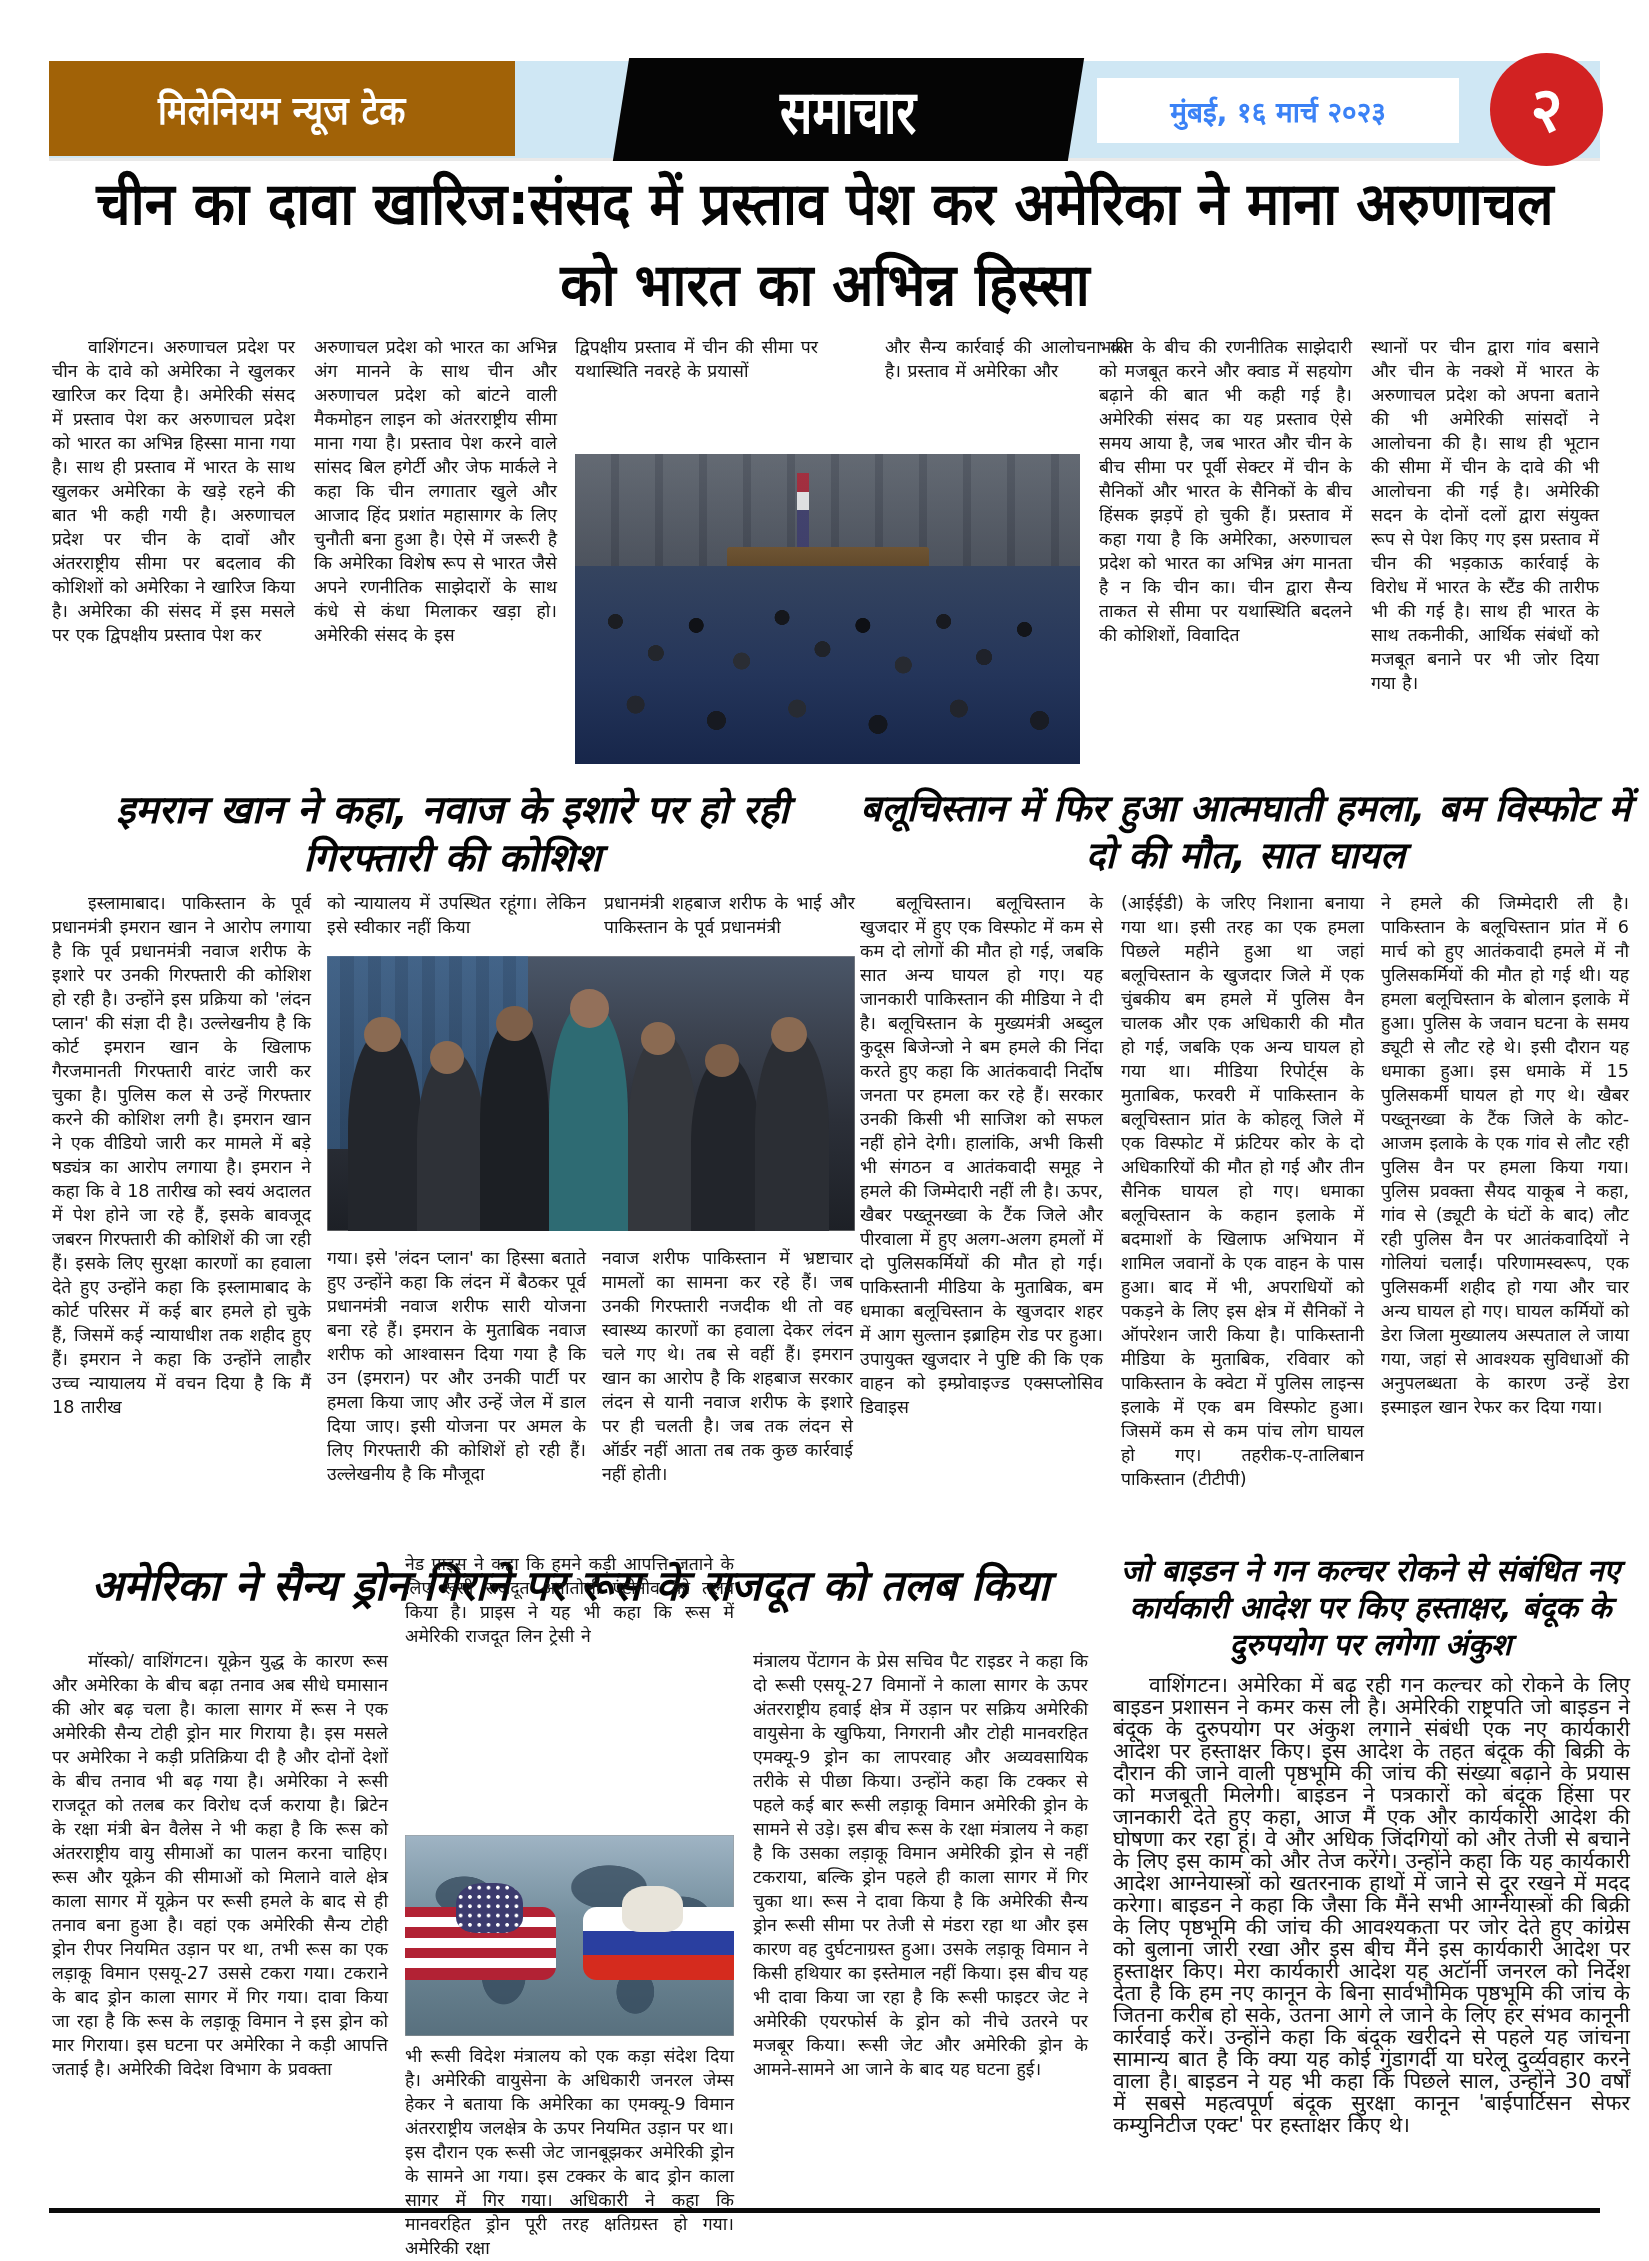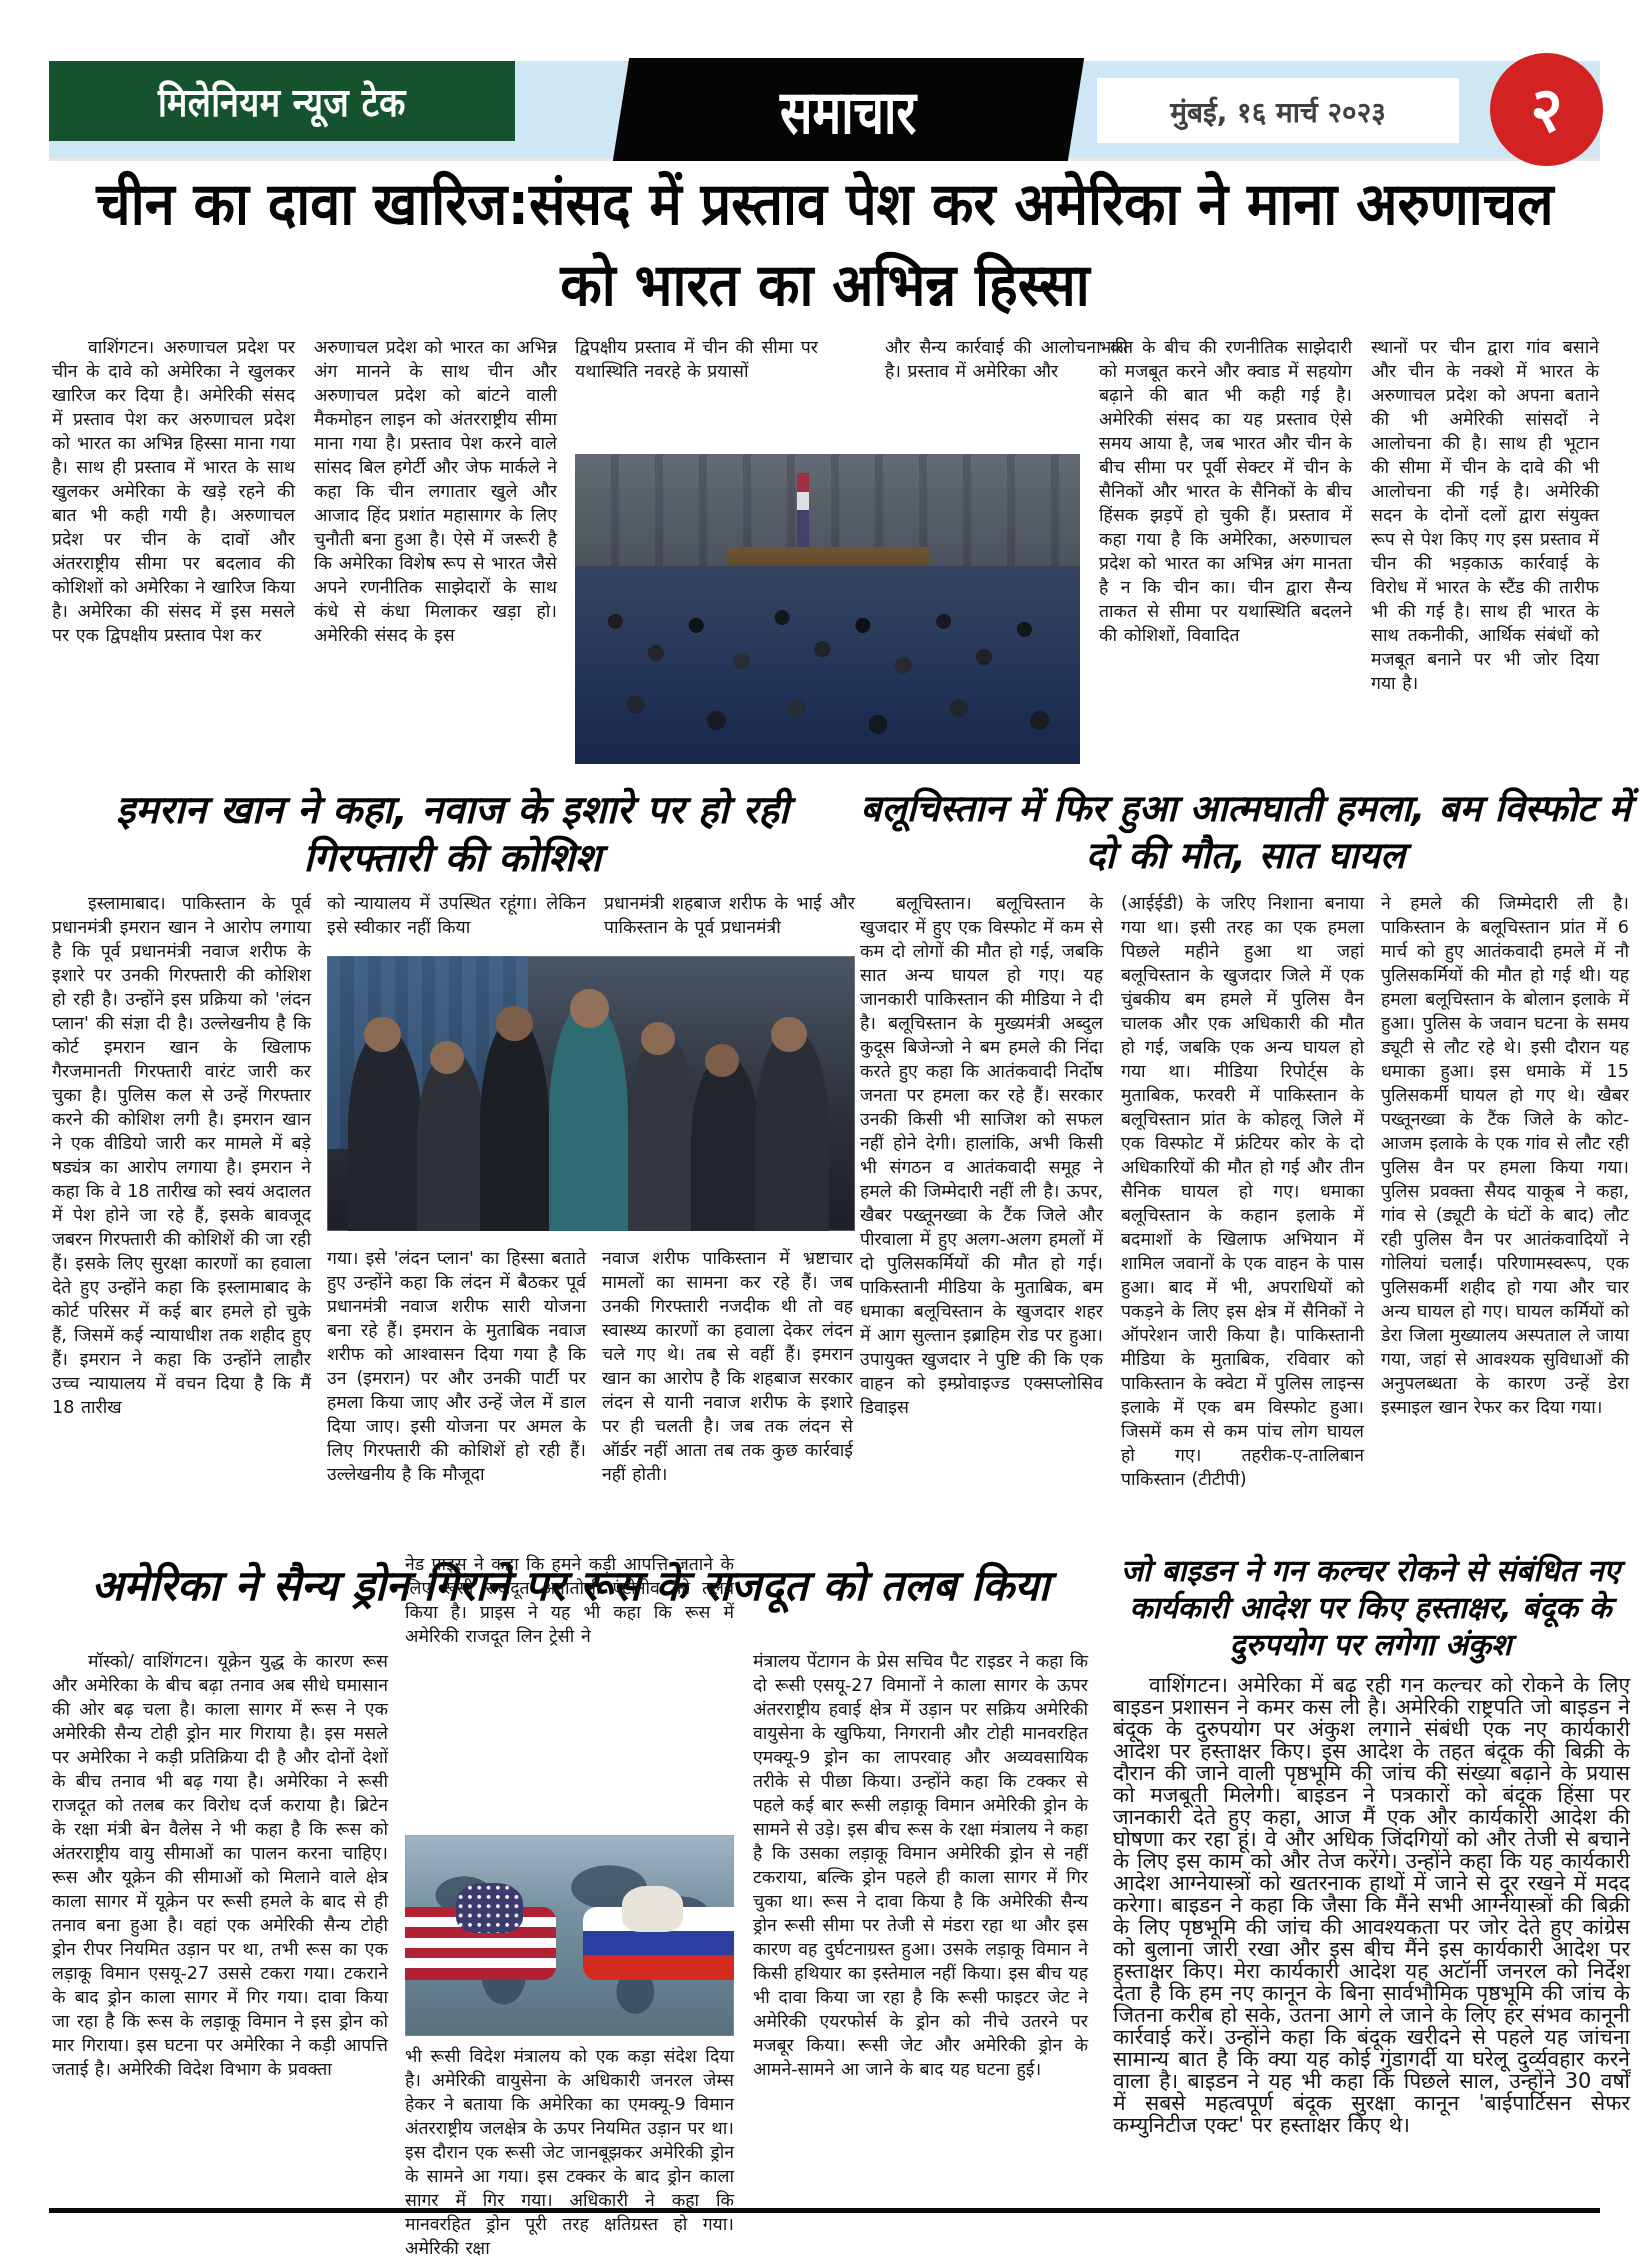--- a/index.html
+++ b/index.html
@@ -1,26 +1,26 @@
 <!DOCTYPE html>
 <html style="font-size:8.3px"><head>
 <meta charset="utf-8">
 <style>
   html,body{margin:0;padding:0;background:#ffffff;}
   body{font-family:"DejaVu Sans","Liberation Sans",sans-serif;}
   #page{position:relative;width:1650px;height:2261px;background:#ffffff;overflow:hidden;color:#111;}
 
   
   .mast-strip{position:absolute;left:49px;top:61px;width:1551px;height:97px;background:#cfe7f4;border-bottom:3.1px solid #e9e9e9;}
-  .brand-box{position:absolute;left:49px;top:61px;width:466px;height:80px;background:#14532d;display:flex;align-items:center;justify-content:center;}
+  .brand-box{position:absolute;left:49px;top:61px;width:466px;height:95px;background:#a16207;display:flex;align-items:center;justify-content:center;}
   .brand-box span{color:#fff;font-weight:800;font-size:34px;letter-spacing:0.5px;transform:scaleY(1.15);white-space:nowrap;}
   .section-box{position:absolute;left:621px;top:58px;width:455px;height:103px;background:#050505;transform:skewX(-9deg);display:flex;align-items:center;justify-content:center;}
   .section-box span{color:#fff;font-weight:800;font-size:48px;transform:skewX(9deg) scaleY(1.25);}
   .date-box{position:absolute;left:1097px;top:78px;width:362px;height:65px;background:#ffffff;display:flex;align-items:center;justify-content:center;}
-  .date-box span{font-weight:800;font-size:28px;color:#404040;white-space:nowrap;}
+  .date-box span{font-weight:800;font-size:28px;color:#3b82f6;white-space:nowrap;}
   .page-circle{position:absolute;left:1490px;top:53px;width:113px;height:113px;border-radius:50%;background:#d22222;display:flex;align-items:center;justify-content:center;}
   .page-circle span{color:#fff;font-size:62px;font-weight:700;line-height:1;}
 
   
   .headline-main{position:absolute;left:62px;top:171px;width:1526px;text-align:center;font-size:54px;line-height:1.38;font-weight:800;color:#050505;transform:scaleY(1.08);}
   .headline-sub{position:absolute;text-align:center;font-weight:800;color:#050505;font-style:italic;}
   #hl-imran{left:52px;top:786px;width:801px;font-size:39px;line-height:1.22;}
   #hl-baloch{left:860px;top:786px;width:771px;font-size:37px;line-height:1.26;}
   #hl-drone{left:52px;top:1561px;width:1037px;font-size:42px;line-height:1.2;}
   #hl-biden{left:1112px;top:1552px;width:517px;font-size:30px;line-height:1.24;}

